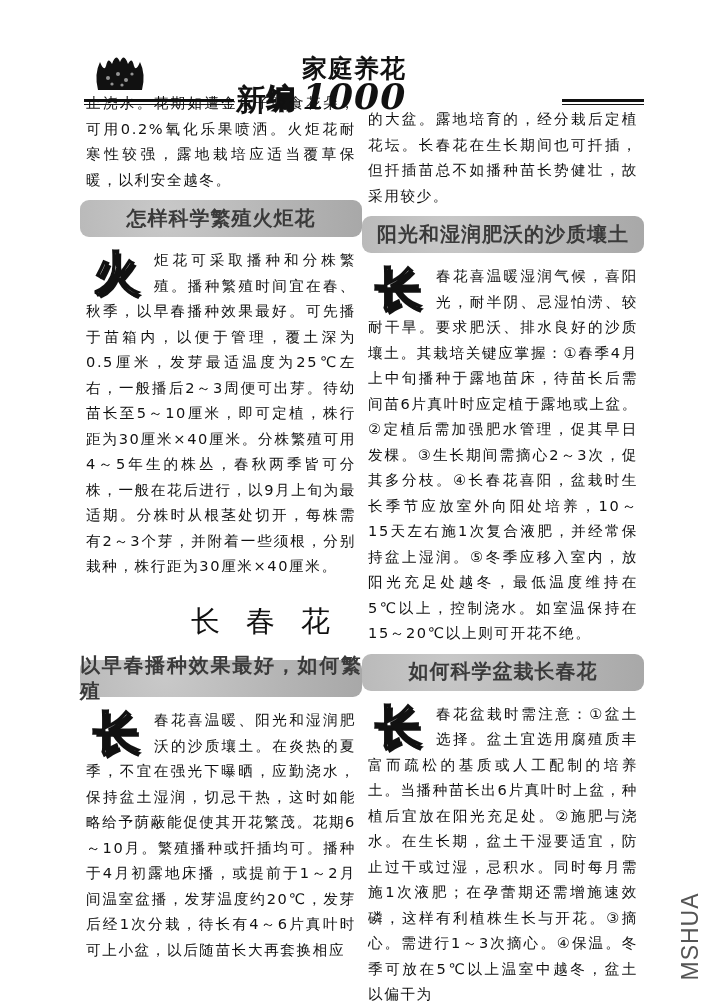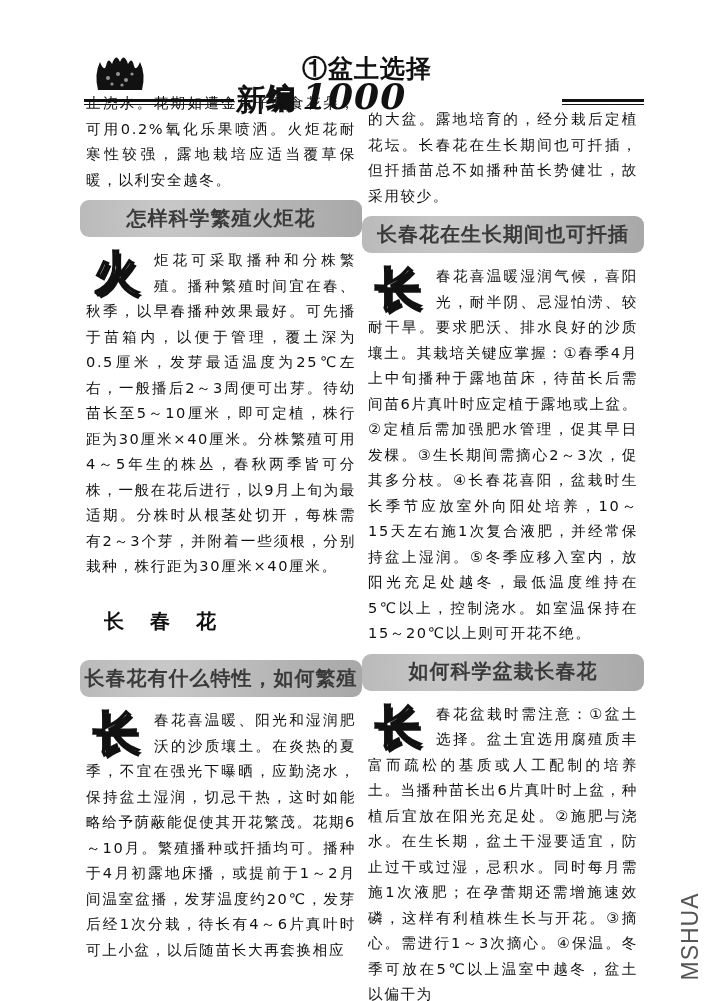--- a/index.html
+++ b/index.html
@@ -28,21 +28,21 @@
     height:37px; margin:8px -6px 10px -6px; border-radius:9px;
     background: radial-gradient(circle at 30% 40%, #c9c9c9 0%, #b4b4b4 60%, #a8a8a8 100%);
     color:#3a3a3a; font-size:20px; font-weight:bold; display:flex; align-items:center; justify-content:center; letter-spacing:1px;
   }
   .dropcap-wrap { position:relative; }
   .dropcap {
     float:left; width:62px; height:48px; margin:2px 6px 0 0;
     font-size:46px; line-height:48px; font-weight:bold; text-align:center;
     color:#fff; -webkit-text-stroke:2px #111; text-shadow:3px 3px 0 #111;
   }
-  .section-title { text-align:left; font-size:20px; letter-spacing:26px; margin:30px 0 26px 18px; font-weight:bold; }
+  .section-title { text-align:right; font-size:29px; letter-spacing:26px; margin:30px 0 26px 18px; font-weight:normal; }
   .watermark { position:absolute; left:668px; top:895px; width:36px; height:80px; }
   .watermark span { position:absolute; left:-22px; top:28px; transform:rotate(-90deg); font-size:23px; color:#555; letter-spacing:1px; font-family:"Liberation Sans", sans-serif; white-space:nowrap; }
 </style>
 </head>
 <body>
 
 <div class="header">
   <svg class="logo" viewBox="0 0 56 40">
     <g fill="#111">
       <path d="M6 38 Q2 22 8 10 Q12 20 14 14 Q16 4 20 12 Q24 0 28 10 Q32 0 36 12 Q40 4 42 14 Q44 20 48 10 Q54 22 50 38 Z"></path>
@@ -52,43 +52,43 @@
         <circle cx="26" cy="22" r="2"></circle>
         <circle cx="34" cy="28" r="2"></circle>
       <circle cx="40" cy="22" r="1.6"></circle>
         <circle cx="20" cy="32" r="1.6"></circle>
         <circle cx="30" cy="33" r="1.6"></circle>
     </g>
   </svg>
   <div class="rule-left"></div>
   <span class="t-xin">新</span>
   <span class="t-bian">编</span>
-  <span class="t-sub">①盆土选择</span>
+  <span class="t-sub">家庭养花</span>
   <span class="t-num">1000</span>
   <div class="rule-right"></div>
 </div>
 
 <div class="col col-left">
   <p class="para">止浇水。花期如遭金龟子咬食花朵，可用0.2%氧化乐果喷洒。火炬花耐寒性较强，露地栽培应适当覆草保暖，以利安全越冬。</p>
   <div class="banner">怎样科学繁殖火炬花</div>
   <div class="dropcap-wrap">
     <span class="dropcap">火</span>
     <span>炬花可采取播种和分株繁殖。播种繁殖时间宜在春、秋季，以早春播种效果最好。可先播于苗箱内，以便于管理，覆土深为0.5厘米，发芽最适温度为25℃左右，一般播后2～3周便可出芽。待幼苗长至5～10厘米，即可定植，株行距为30厘米×40厘米。分株繁殖可用4～5年生的株丛，春秋两季皆可分株，一般在花后进行，以9月上旬为最适期。分株时从根茎处切开，每株需有2～3个芽，并附着一些须根，分别栽种，株行距为30厘米×40厘米。</span>
   </div>
   <div class="section-title">长春花</div>
-  <div class="banner">长春花有什么特性，如何繁殖</div>
+  <div class="banner">以早春播种效果最好，如何繁殖</div>
   <div class="dropcap-wrap">
     <span class="dropcap">长</span>
     <span>春花喜温暖、阳光和湿润肥沃的沙质壤土。在炎热的夏季，不宜在强光下曝晒，应勤浇水，保持盆土湿润，切忌干热，这时如能略给予荫蔽能促使其开花繁茂。花期6～10月。繁殖播种或扦插均可。播种于4月初露地床播，或提前于1～2月间温室盆播，发芽温度约20℃，发芽后经1次分栽，待长有4～6片真叶时可上小盆，以后随苗长大再套换相应</span>
   </div>
 </div>
 
 <div class="col col-right">
   <p class="para">的大盆。露地培育的，经分栽后定植花坛。长春花在生长期间也可扦插，但扦插苗总不如播种苗长势健壮，故采用较少。</p>
-  <div class="banner">长春花在生长期间也可扦插</div>
+  <div class="banner">阳光和湿润肥沃的沙质壤土</div>
   <div class="dropcap-wrap">
     <span class="dropcap">长</span>
     <span>春花喜温暖湿润气候，喜阳光，耐半阴、忌湿怕涝、较耐干旱。要求肥沃、排水良好的沙质壤土。其栽培关键应掌握：①春季4月上中旬播种于露地苗床，待苗长后需间苗6片真叶时应定植于露地或上盆。②定植后需加强肥水管理，促其早日发棵。③生长期间需摘心2～3次，促其多分枝。④长春花喜阳，盆栽时生长季节应放室外向阳处培养，10～15天左右施1次复合液肥，并经常保持盆上湿润。⑤冬季应移入室内，放阳光充足处越冬，最低温度维持在5℃以上，控制浇水。如室温保持在15～20℃以上则可开花不绝。</span>
   </div>
   <div class="banner" style="">如何科学盆栽长春花</div>
   <div class="dropcap-wrap">
     <span class="dropcap">长</span>
     <span>春花盆栽时需注意：①盆土选择。盆土宜选用腐殖质丰富而疏松的基质或人工配制的培养土。当播种苗长出6片真叶时上盆，种植后宜放在阳光充足处。②施肥与浇水。在生长期，盆土干湿要适宜，防止过干或过湿，忌积水。同时每月需施1次液肥；在孕蕾期还需增施速效磷，这样有利植株生长与开花。③摘心。需进行1～3次摘心。④保温。冬季可放在5℃以上温室中越冬，盆土以偏干为</span>
   </div>
 </div>

